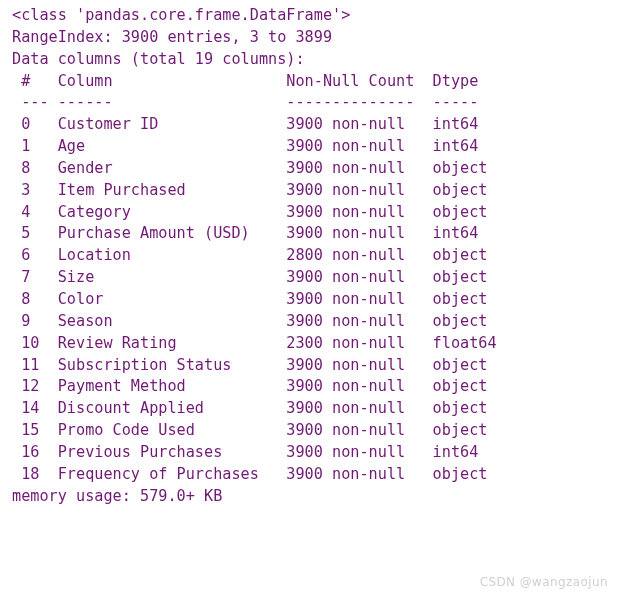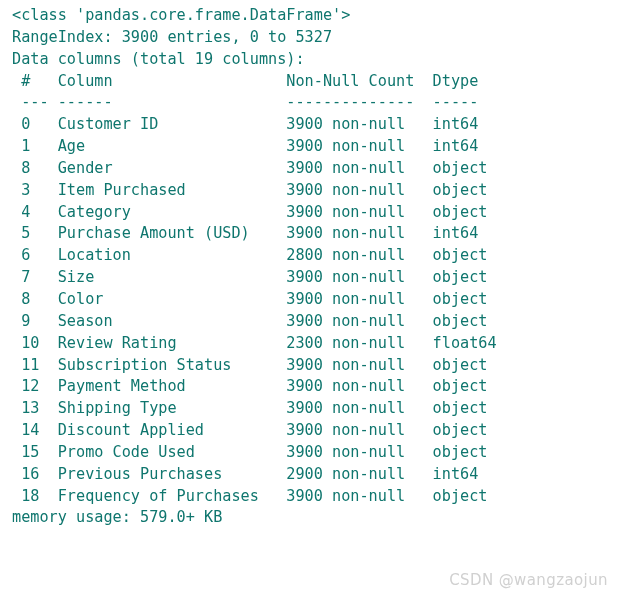--- a/index.html
+++ b/index.html
@@ -21,65 +21,64 @@
     width: 620px;
     height: 599px;
     background: #ffffff;
     box-sizing: border-box;
     padding: 5px 0 0 12px;
   }
   .line {
     font-family: "DejaVu Sans Mono", "Liberation Mono", monospace;
     font-size: 15.2px;
     line-height: 21.85px;
-    color: #0f766e;
+    color: #701a75;
     white-space: pre;
     letter-spacing: 0px;
     height: 21.85px;
   }
   .watermark {
     position: absolute;
     right: 12px;
     bottom: 10px;
     font-family: "DejaVu Sans", "Liberation Sans", sans-serif;
-    font-size: 15px;
+    font-size: 12px;
     color: #d0d0d0;
     letter-spacing: 0.4px;
     white-space: pre;
   }
 </style>
 </head>
 <body>
 
 <div id="info-output">
 
   <div class="line">&lt;class 'pandas.core.frame.DataFrame'&gt;</div>
-  <div class="line">RangeIndex: 3900 entries, 0 to 5327</div>
+  <div class="line">RangeIndex: 3900 entries, 3 to 3899</div>
   <div class="line">Data columns (total 19 columns):</div>
 
   <div class="line"> #   Column                   Non-Null Count  Dtype</div>
   <div class="line"> --- ------                   --------------  -----</div>
 
   <div id="table-rows">
       <div class="line"> 0   Customer ID              3900 non-null   int64</div>
       <div class="line"> 1   Age                      3900 non-null   int64</div>
       <div class="line"> 8   Gender                   3900 non-null   object</div>
       <div class="line"> 3   Item Purchased           3900 non-null   object</div>
       <div class="line"> 4   Category                 3900 non-null   object</div>
       <div class="line"> 5   Purchase Amount (USD)    3900 non-null   int64</div>
       <div class="line"> 6   Location                 2800 non-null   object</div>
       <div class="line"> 7   Size                     3900 non-null   object</div>
       <div class="line"> 8   Color                    3900 non-null   object</div>
       <div class="line"> 9   Season                   3900 non-null   object</div>
       <div class="line"> 10  Review Rating            2300 non-null   float64</div>
       <div class="line"> 11  Subscription Status      3900 non-null   object</div>
       <div class="line"> 12  Payment Method           3900 non-null   object</div>
-      <div class="line"> 13  Shipping Type            3900 non-null   object</div>
       <div class="line"> 14  Discount Applied         3900 non-null   object</div>
       <div class="line"> 15  Promo Code Used          3900 non-null   object</div>
-      <div class="line"> 16  Previous Purchases       2900 non-null   int64</div>
+      <div class="line"> 16  Previous Purchases       3900 non-null   int64</div>
       <div class="line"> 18  Frequency of Purchases   3900 non-null   object</div>
     </div>
 
   <div class="line">memory usage: 579.0+ KB</div>
 
   <div class="watermark">CSDN @wangzaojun</div>
 </div>
 
 </body></html>

